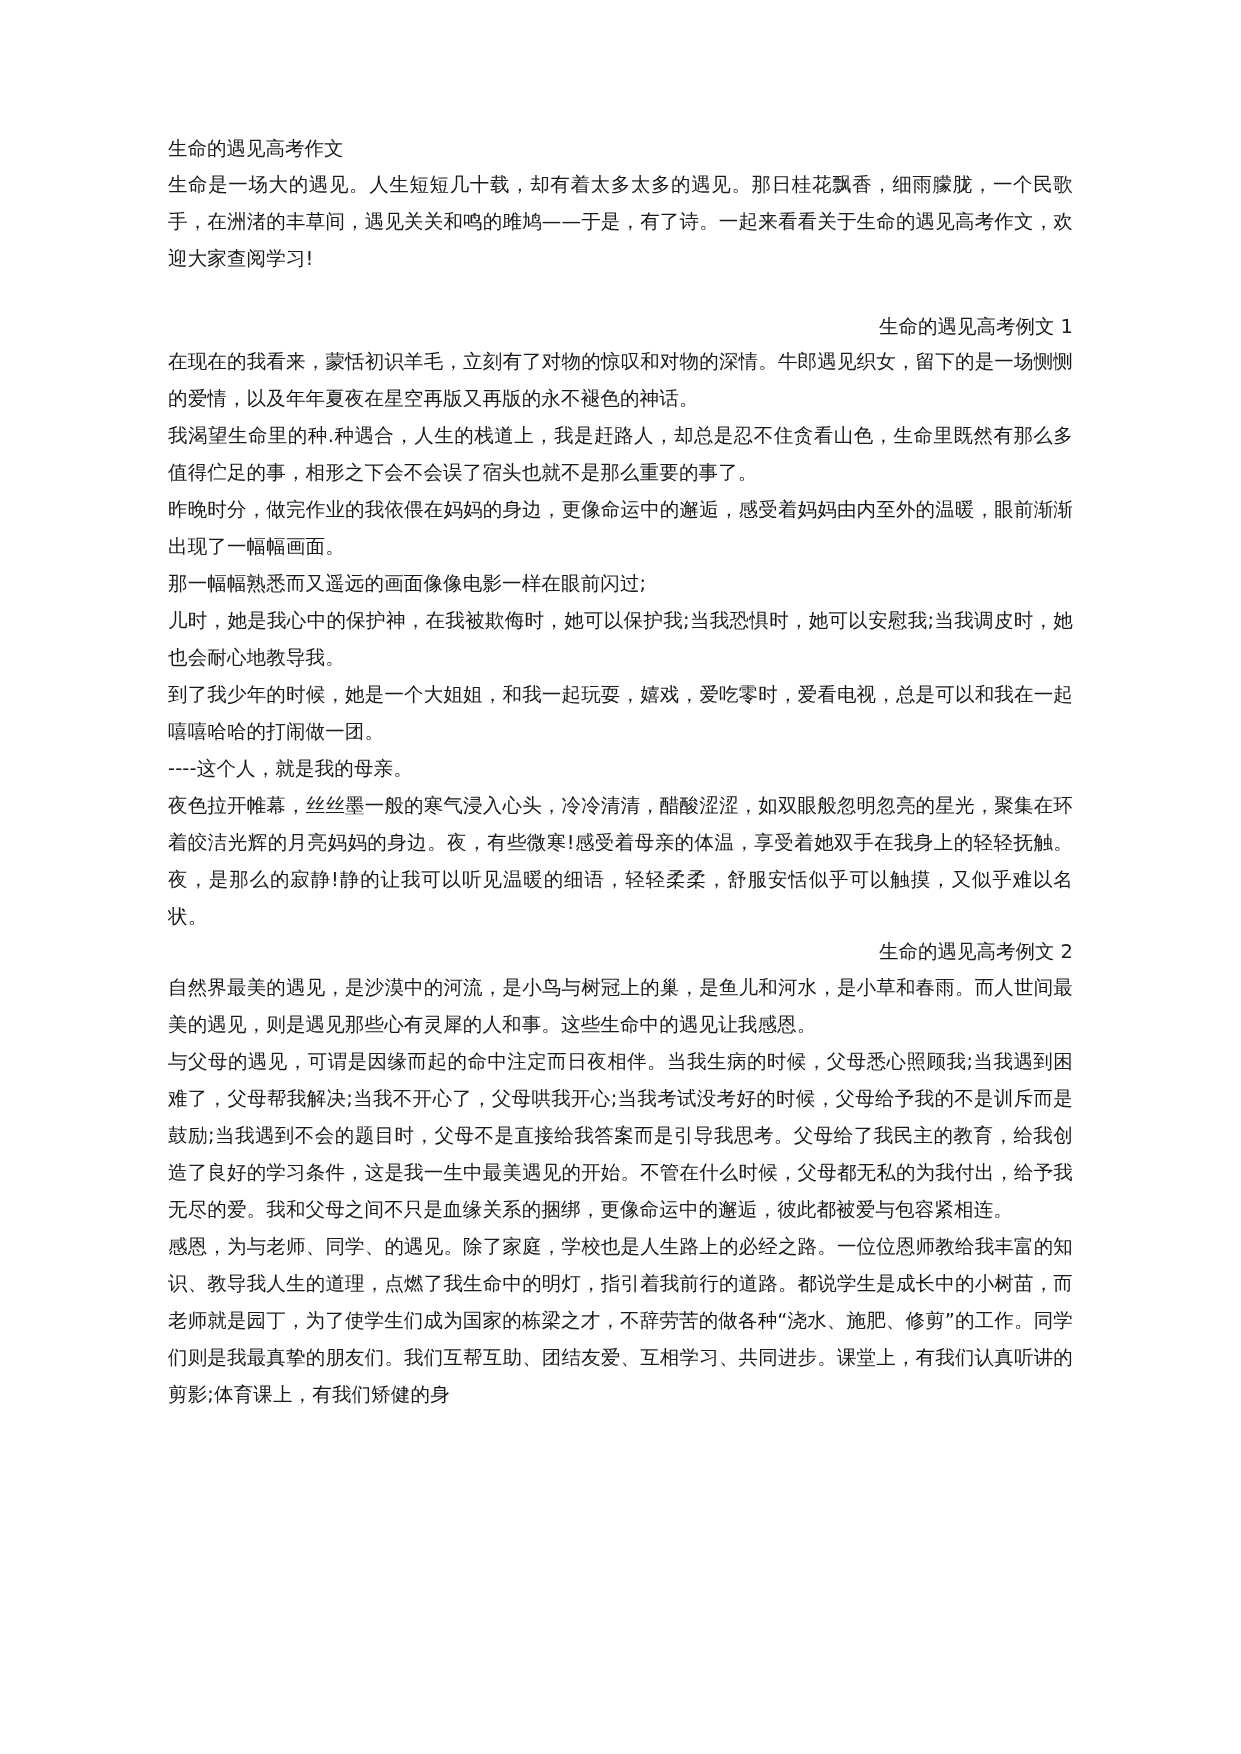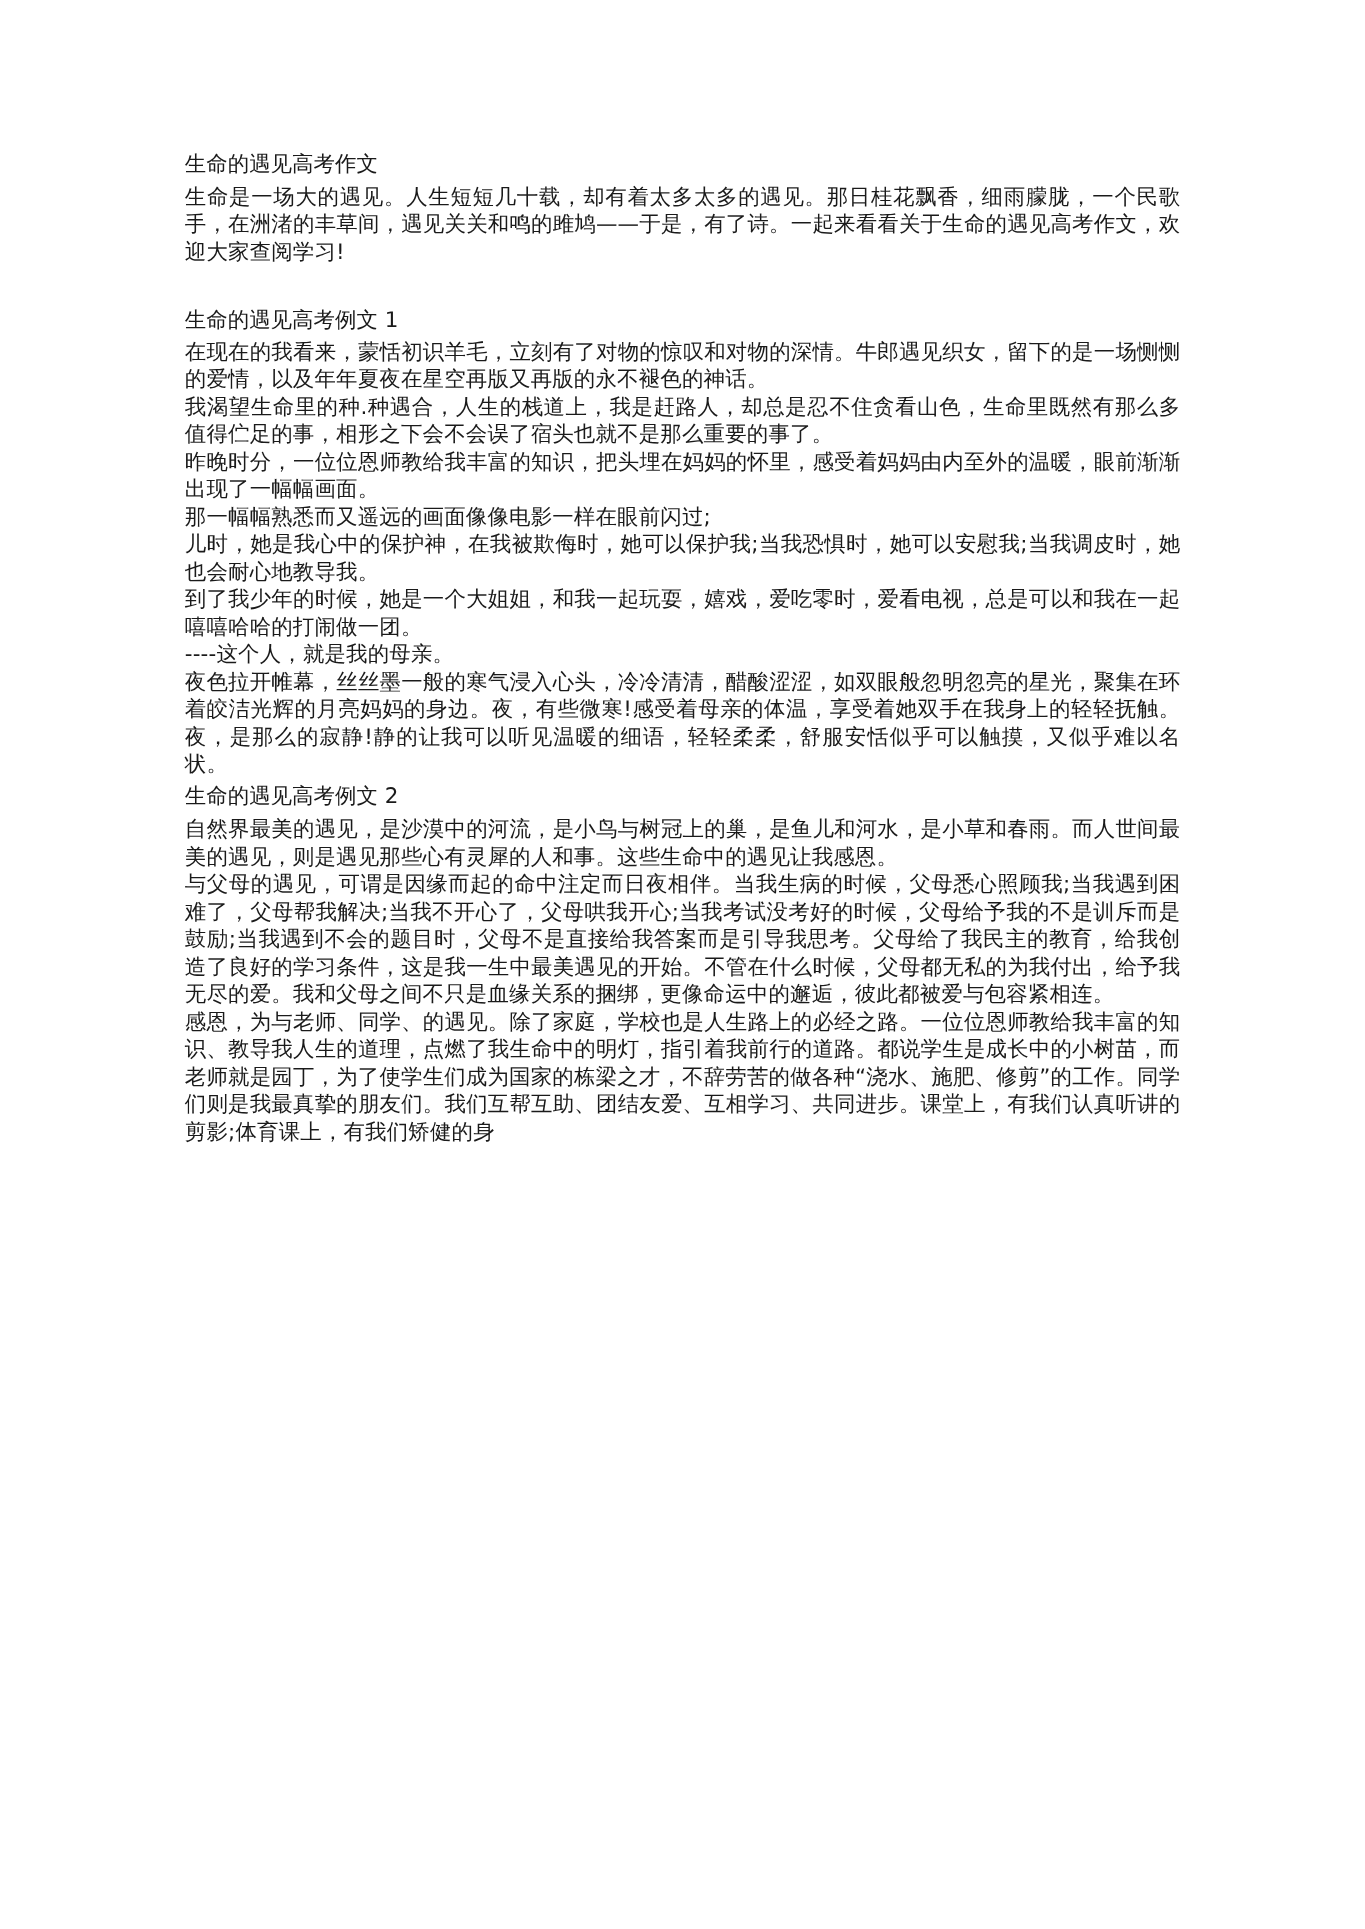--- a/index.html
+++ b/index.html
@@ -19,57 +19,58 @@
     width: 1241px;
     height: 1754px;
     box-sizing: border-box;
     padding: 132px 168px 0 168px;
   }
   .doc {
     width: 905px;
   }
   .para {
     font-size: 19.5px;
-    line-height: 25px;
+    line-height: 37px;
     text-align: justify;
     text-justify: inter-ideograph;
     margin: 0;
     letter-spacing: 0.15px;
   }
   .title {
     font-size: 19.5px;
     line-height: 33.5px;
     margin: 0;
     font-weight: 400;
   }
   .heading {
     font-size: 19.5px;
     line-height: 33.5px;
     margin: 0;
     font-weight: 400;
+    text-align: right;
   }
   .gap {
     height: 33px;
   }
 </style>
 </head>
 <body>
 
 <div class="page">
   <div class="doc">
 
     <p class="title">生命的遇见高考作文</p>
     <p class="para">生命是一场大的遇见。人生短短几十载，却有着太多太多的遇见。那日桂花飘香，细雨朦胧，一个民歌手，在洲渚的丰草间，遇见关关和鸣的雎鸠——于是，有了诗。一起来看看关于生命的遇见高考作文，欢迎大家查阅学习!</p>
 
     <div class="gap"></div>
 
     <p class="heading">生命的遇见高考例文 1</p>
     <p class="para">在现在的我看来，蒙恬初识羊毛，立刻有了对物的惊叹和对物的深情。牛郎遇见织女，留下的是一场恻恻的爱情，以及年年夏夜在星空再版又再版的永不褪色的神话。</p>
     <p class="para">我渴望生命里的种.种遇合，人生的栈道上，我是赶路人，却总是忍不住贪看山色，生命里既然有那么多值得伫足的事，相形之下会不会误了宿头也就不是那么重要的事了。</p>
-    <p class="para">昨晚时分，一位位恩师教给我丰富的知识，把头埋在妈妈的怀里，感受着妈妈由内至外的温暖，眼前渐渐出现了一幅幅画面。</p>
+    <p class="para">昨晚时分，做完作业的我依偎在妈妈的身边，更像命运中的邂逅，感受着妈妈由内至外的温暖，眼前渐渐出现了一幅幅画面。</p>
     <p class="para">那一幅幅熟悉而又遥远的画面像像电影一样在眼前闪过;</p>
     <p class="para">儿时，她是我心中的保护神，在我被欺侮时，她可以保护我;当我恐惧时，她可以安慰我;当我调皮时，她也会耐心地教导我。</p>
     <p class="para">到了我少年的时候，她是一个大姐姐，和我一起玩耍，嬉戏，爱吃零时，爱看电视，总是可以和我在一起嘻嘻哈哈的打闹做一团。</p>
     <p class="para">----这个人，就是我的母亲。</p>
     <p class="para">夜色拉开帷幕，丝丝墨一般的寒气浸入心头，冷冷清清，醋酸涩涩，如双眼般忽明忽亮的星光，聚集在环着皎洁光辉的月亮妈妈的身边。夜，有些微寒!感受着母亲的体温，享受着她双手在我身上的轻轻抚触。夜，是那么的寂静!静的让我可以听见温暖的细语，轻轻柔柔，舒服安恬似乎可以触摸，又似乎难以名状。</p>
 
     <p class="heading">生命的遇见高考例文 2</p>
     <p class="para">自然界最美的遇见，是沙漠中的河流，是小鸟与树冠上的巢，是鱼儿和河水，是小草和春雨。而人世间最美的遇见，则是遇见那些心有灵犀的人和事。这些生命中的遇见让我感恩。</p>
     <p class="para">与父母的遇见，可谓是因缘而起的命中注定而日夜相伴。当我生病的时候，父母悉心照顾我;当我遇到困难了，父母帮我解决;当我不开心了，父母哄我开心;当我考试没考好的时候，父母给予我的不是训斥而是鼓励;当我遇到不会的题目时，父母不是直接给我答案而是引导我思考。父母给了我民主的教育，给我创造了良好的学习条件，这是我一生中最美遇见的开始。不管在什么时候，父母都无私的为我付出，给予我无尽的爱。我和父母之间不只是血缘关系的捆绑，更像命运中的邂逅，彼此都被爱与包容紧相连。</p>
     <p class="para">感恩，为与老师、同学、的遇见。除了家庭，学校也是人生路上的必经之路。一位位恩师教给我丰富的知识、教导我人生的道理，点燃了我生命中的明灯，指引着我前行的道路。都说学生是成长中的小树苗，而老师就是园丁，为了使学生们成为国家的栋梁之才，不辞劳苦的做各种“浇水、施肥、修剪”的工作。同学们则是我最真挚的朋友们。我们互帮互助、团结友爱、互相学习、共同进步。课堂上，有我们认真听讲的剪影;体育课上，有我们矫健的身</p>

